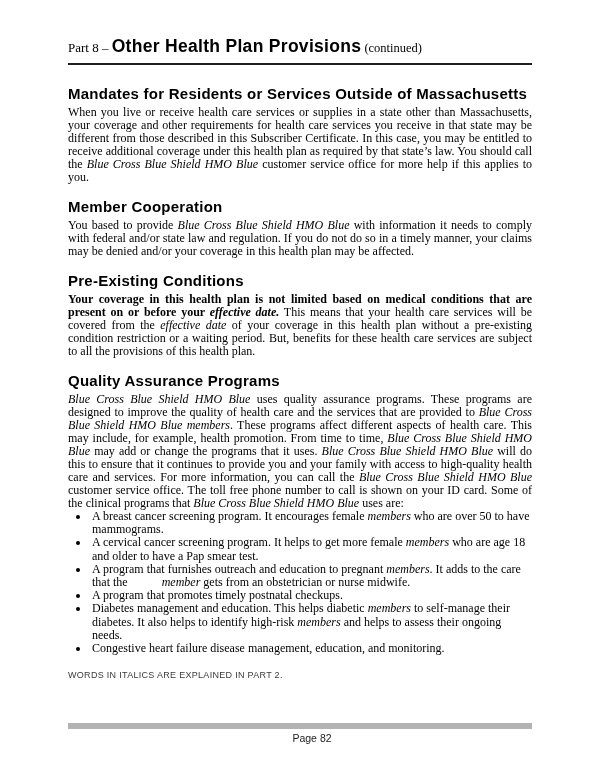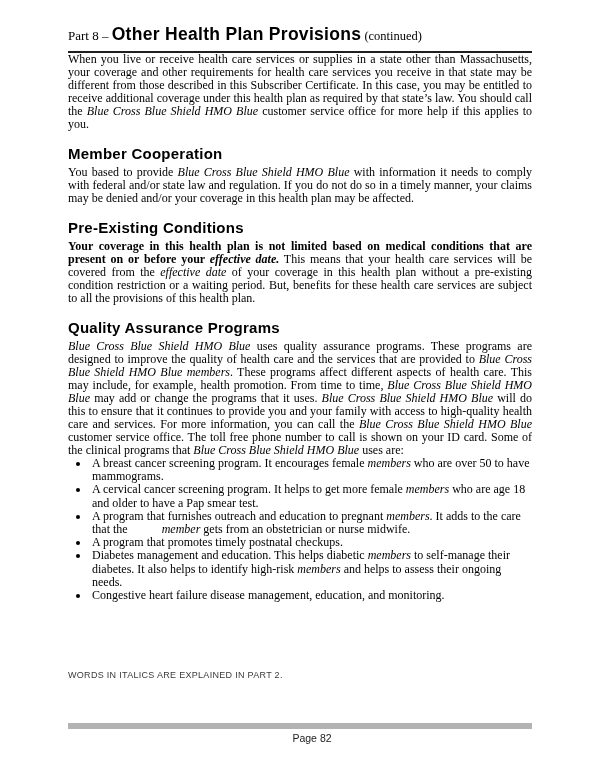--- a/index.html
+++ b/index.html
@@ -12,21 +12,21 @@
     width: 600px;
     height: 776px;
     background: #ffffff;
     color: #000000;
     font-family: "Liberation Serif", serif;
     overflow: hidden;
   }
   .content {
     position: absolute;
     left: 68px;
-    top: 24px;
+    top: 36px;
     width: 464px;
   }
   
   .doc-header {
     border-bottom: 2px solid #1f1f1f;
     padding-bottom: 6px;
     white-space: nowrap;
   }
   .part-label {
     font-family: "Liberation Serif", serif;
@@ -105,20 +105,21 @@
 <body>
 
 <div class="page">
   <div class="content">
 
     <div class="doc-header">
       <span class="part-label">Part 8 – </span><span class="part-title">Other Health Plan Provisions</span><span class="part-continued"> (continued)</span>
     </div>
 
     <div class="section">
+      <h2 class="section-heading first-heading">Mandates for Residents or Services Outside of Massachusetts</h2>
       <p class="body-para"><span>When you live or receive health care services or supplies in a state other than Massachusetts, your coverage and other requirements for health care services you receive in that state may be different from those described in this Subscriber Certificate. In this case, you may be entitled to receive additional coverage under this health plan as required by that state’s law. You should call the </span><span style="font-style: italic;">Blue Cross Blue Shield HMO Blue</span><span> customer service office for more help if this applies to you.</span></p>
     </div>
 
     <div class="section">
       <h2 class="section-heading">Member Cooperation</h2>
       <p class="body-para"><span>You based to provide </span><span style="font-style: italic;">Blue Cross Blue Shield HMO Blue</span><span> with information it needs to comply with federal and/or state law and regulation. If you do not do so in a timely manner, your claims may be denied and/or your coverage in this health plan may be affected.</span></p>
     </div>
 
     <div class="section">
       <h2 class="section-heading">Pre-Existing Conditions</h2>

